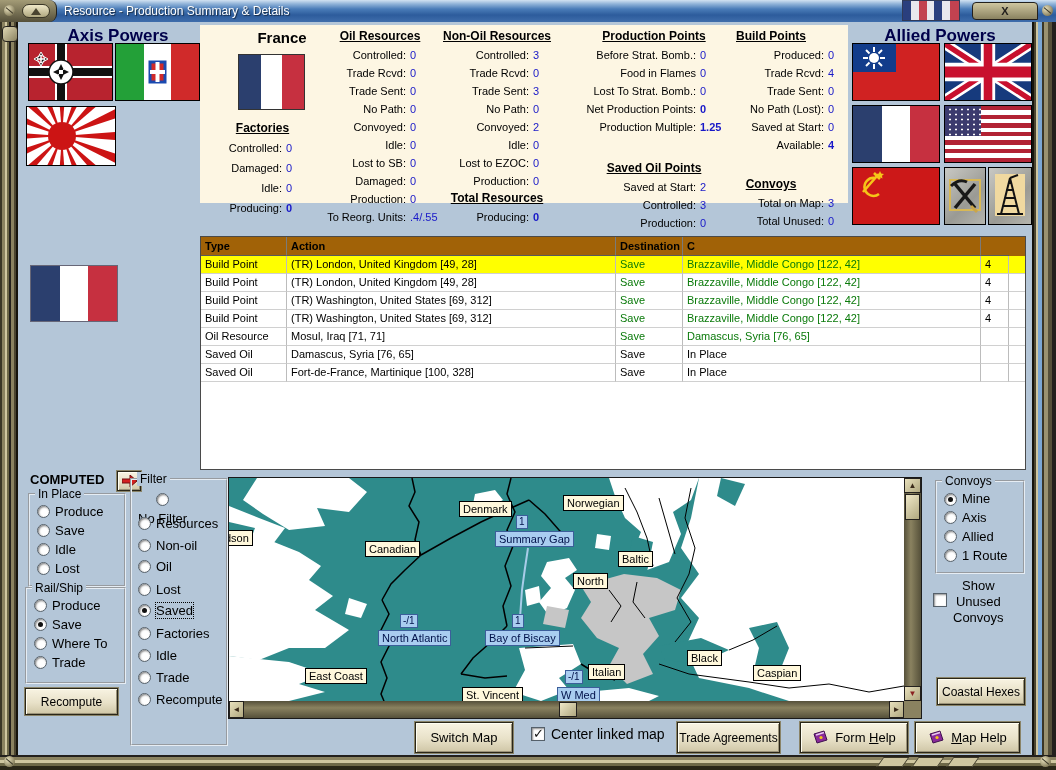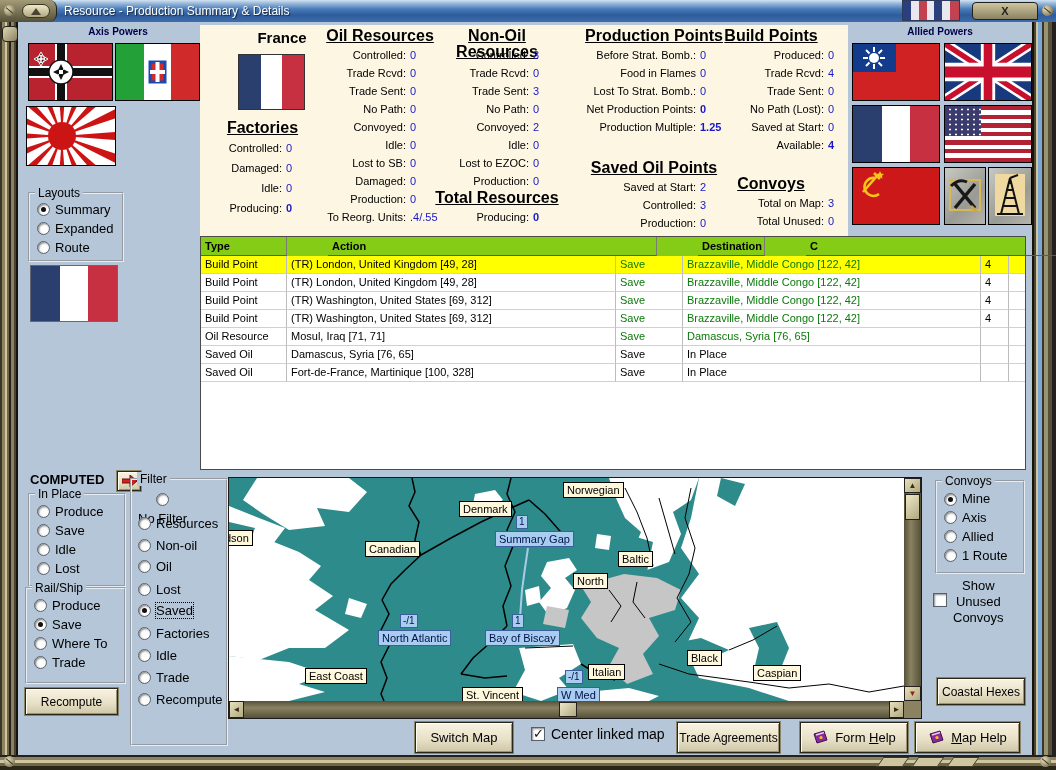--- a/index.html
+++ b/index.html
@@ -29,21 +29,21 @@
     background:linear-gradient(90deg,#15130c 0 2px,#4a4430 2px 4px,#cfc6a0 4px 6px,#7ba7d4 6px 10px,#3a3626 10px 12px,#9a9270 12px 16px,#55503a 16px 20px,#23201d 20px 24px);}
   .frame-b{position:absolute;left:0;top:755px;width:1056px;height:15px;
     background:linear-gradient(180deg,#23201d 0 2px,#8a8260 2px 5px,#cfc6a0 5px 8px,#6e6848 8px 11px,#2a2618 11px 15px);}
   .knob{position:absolute;left:2px;top:26px;width:16px;height:16px;border-radius:4px;
     background:linear-gradient(135deg,#e0d8b4,#8a8260);border:1px solid #23201d;}
   .slash{position:absolute;top:757px;width:26px;height:10px;background:#cfc6a0;transform:skewX(-35deg);border:1px solid #3a3626;}
 
   
   #content{position:absolute;left:18px;top:22px;width:1014px;height:733px;font-size:11px;color:#000;}
 
-  .panel-title{position:absolute;font-size:10px;font-weight:bold;color:#00004a;}
+  .panel-title{position:absolute;font-size:17px;font-weight:bold;color:#00004a;}
   .flag{position:absolute;border:1px solid #000;overflow:hidden;}
   .flag svg{display:block;}
   .tric{display:flex;width:100%;height:100%;}
   .tric span{flex:1;}
 
   
   .grp{position:absolute;border:2px groove #e6edf4;}
   .grp-label{position:absolute;top:-8px;left:5px;background:#b4c6d8;padding:0 3px;font-size:12px;}
   .opt{position:absolute;display:flex;align-items:center;gap:5px;font-size:13px;white-space:nowrap;}
   .radio{width:13px;height:13px;border-radius:50%;background:#fff;border:1px solid #55606a;
@@ -55,34 +55,34 @@
   .cb.on::after{content:"\2713";position:absolute;left:1px;top:-2px;font-size:13px;font-weight:bold;color:#111;}
 
   
   .btn{position:absolute;display:flex;align-items:center;justify-content:center;gap:6px;
     background:linear-gradient(180deg,#f8f3e2 0%,#e8e1c8 55%,#cfc6a6 100%);
     border:1px solid #2a2618;box-shadow:inset 1px 1px 0 #fffef2,inset -1px -1px 0 #9a9278,0 0 0 1px #8a8468;
     font-size:13px;color:#000;cursor:default;}
   .u{text-decoration:underline;}
 
   
-  #cream{position:absolute;left:182px;top:3px;width:648px;height:211px;background:#fdf6e3;}
+  #cream{position:absolute;left:182px;top:3px;width:648px;height:178px;background:#fdf6e3;}
   .scol{position:absolute;}
-  .shdr{display:block;font-weight:bold;text-decoration:underline;text-align:center;font-size:16px;height:18px;line-height:16px;}
+  .shdr{display:block;font-weight:bold;text-decoration:underline;text-align:center;font-size:12px;height:18px;line-height:16px;}
   .srow{display:flex;justify-content:flex-end;align-items:center;height:18px;}
   .srow .lbl{text-align:right;white-space:nowrap;}
   .srow .val{text-align:left;margin-left:4px;color:#1818c8;white-space:nowrap;}
   .srow .val.bv{font-weight:bold;}
   .h20 .srow{height:20px;}
   #france-name{position:absolute;left:20px;top:4px;width:124px;text-align:center;font-size:15px;font-weight:bold;}
 
   
   #tbl{position:absolute;left:182px;top:214px;width:826px;height:234px;background:#fff;border:1px solid #4a4a4a;}
   .trow{display:grid;grid-template-columns:86px 329px 67px 298px 28px 1fr;height:18px;line-height:17px;}
-  .trow.hdr{height:19px;line-height:18px;background:#84cc16;font-weight:bold;gap:41px;}
+  .trow.hdr{height:19px;line-height:18px;background:#a16207;font-weight:bold;}
   .trow.hdr>div{border-right:1px solid #7a7a7a;border-bottom:1px solid #5a5a5a;}
   .trow>div{padding-left:4px;border-right:1px solid #bcbcbc;border-bottom:1px solid #d0d0d0;overflow:hidden;white-space:nowrap;}
   .trow>div:last-child{border-right:none;}
   .trow.sel{background:#ffff00;}
   .trow.g .ca,.trow.g .cd{color:#0a7a0a;}
 
   
   #map{position:absolute;left:210px;top:455px;width:694px;height:242px;border:1px solid #1a1a1a;background:#2e8b8b;overflow:hidden;}
   .mlabel{position:absolute;background:#fff8dc;border:1px solid #000;padding:0 3px;font-size:11px;line-height:14px;white-space:nowrap;}
   .zlabel{position:absolute;background:#a9cdf0;border:1px solid #3c5e9a;color:#00124a;padding:0 3px;font-size:11px;line-height:14px;white-space:nowrap;}
@@ -170,35 +170,20 @@
             <polygon points="0,0 95,-7 95,7" transform="rotate(270)"></polygon>
               <polygon points="0,0 95,-7 95,7" transform="rotate(292.5)"></polygon>
             <polygon points="0,0 95,-7 95,7" transform="rotate(315)"></polygon>
               <polygon points="0,0 95,-7 95,7" transform="rotate(337.5)"></polygon>
           </g>
           <circle r="14" fill="#cc1414"></circle>
         </g>
       </svg>
     </div>
 
-    <div class="grp" style="left:10px;top:170px;width:96px;height:70px;">
-      <span class="grp-label">Layouts</span>
-      <div class="opt" style="left:7px;top:8px;">
-        <span class="radio on"></span>
-          <span class="optl">Summary</span>
-        </div>
-      <div class="opt" style="left:7px;top:27px;">
-        <span class="radio"></span>
-          <span class="optl">Expanded</span>
-        </div>
-      <div class="opt" style="left:7px;top:46px;">
-        <span class="radio"></span>
-          <span class="optl">Route</span>
-        </div>
-    </div>
 
     <div class="flag" style="left:12px;top:243px;width:88px;height:57px;border-color:#667;">
       <div class="tric">
           <span style="background:#2b3f6e;"></span>
           <span style="background:#fff;"></span>
           <span style="background:#c63040;"></span>
         </div>
     </div>
 
     <div id="cream">
@@ -680,21 +665,21 @@
           <path d="M430,186 L460,196 L490,200 L520,204 L560,210 L600,206 L640,214 L675,208"></path>
         </g>
 
         <path d="M299,70 L296,90 L293,112 L291,140" fill="none" stroke="#a8cce8" stroke-width="2"></path>
       </svg>
 
       
       <span class="mlabel" style="left:-8px;top:52px;">dson</span>
       <span class="mlabel" style="left:136px;top:63px;">Canadian</span>
       <span class="mlabel" style="left:230px;top:23px;">Denmark</span>
-      <span class="mlabel" style="left:334px;top:4px;">Norwegian</span>
+      <span class="mlabel" style="left:334px;top:17px;">Norwegian</span>
       <span class="mlabel" style="left:389px;top:73px;">Baltic</span>
       <span class="mlabel" style="left:344px;top:95px;">North</span>
       <span class="mlabel" style="left:76px;top:190px;">East Coast</span>
       <span class="mlabel" style="left:233px;top:209px;">St. Vincent</span>
       <span class="mlabel" style="left:359px;top:186px;">Italian</span>
       <span class="mlabel" style="left:458px;top:172px;">Black</span>
       <span class="mlabel" style="left:524px;top:187px;">Caspian</span>
 
       
       <span class="zbadge" style="left:287px;top:37px;">1</span>

